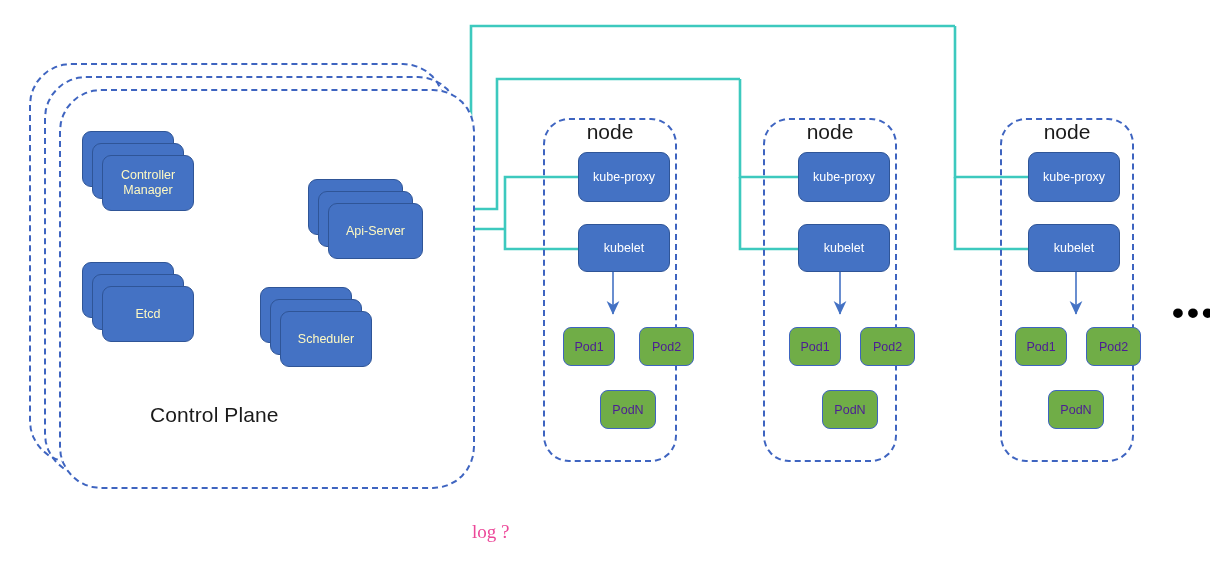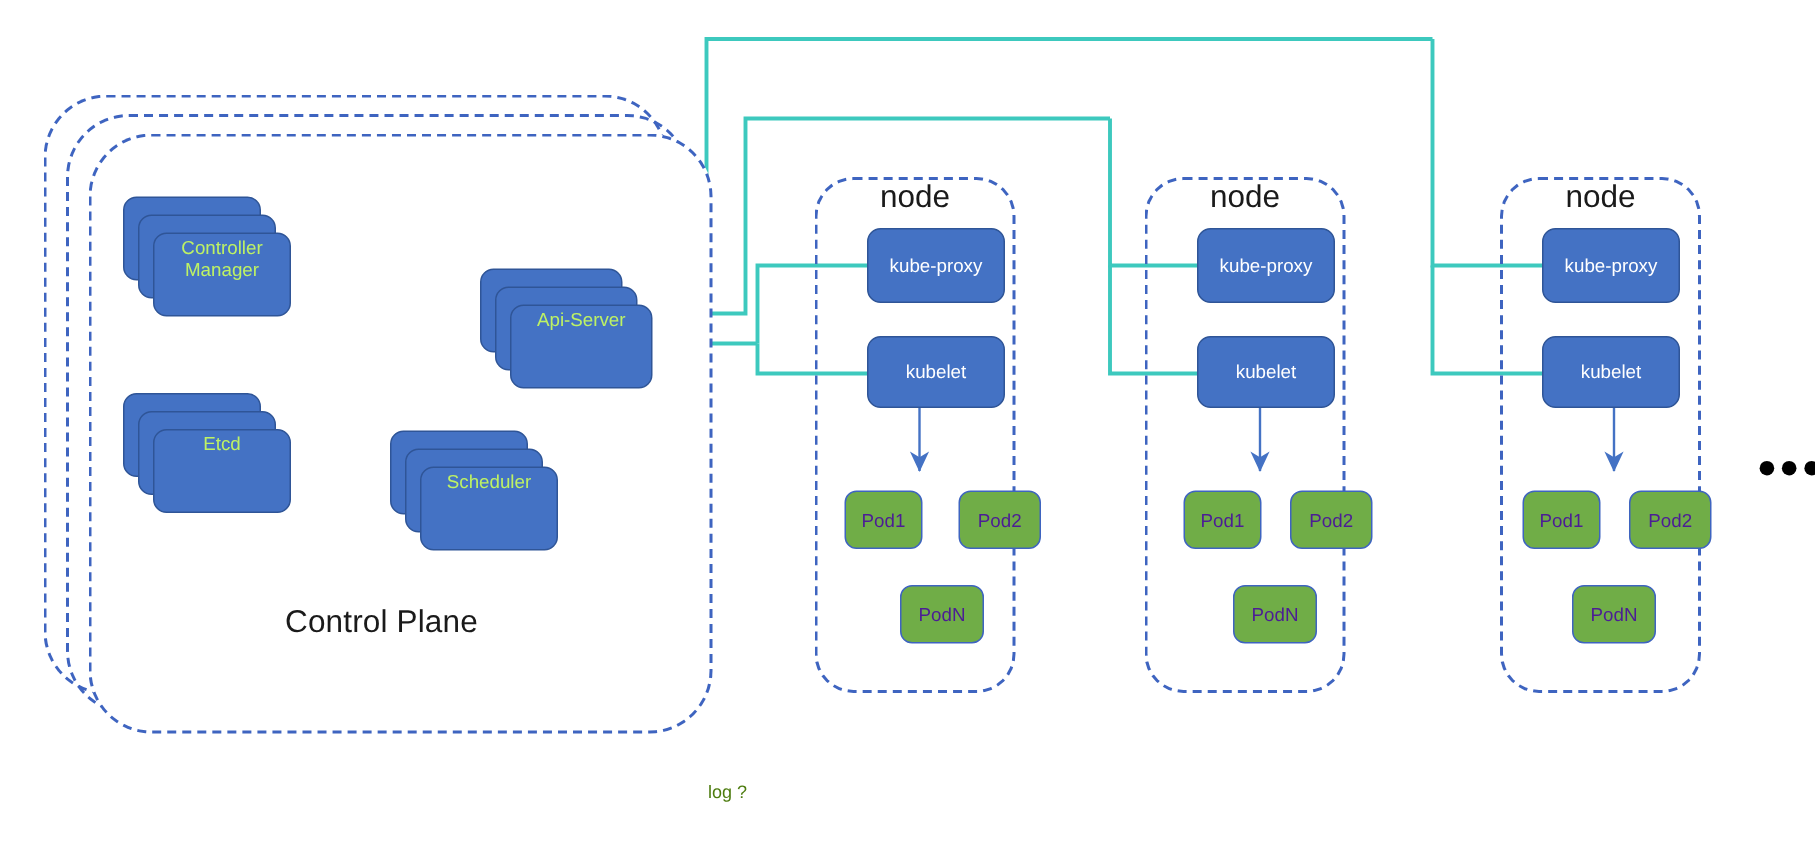--- a/index.html
+++ b/index.html
@@ -52,24 +52,24 @@
     position: absolute;
   }
   .stack .layer {
     position: absolute;
     background: #4472C4;
     border: 1.3px solid #2F5597;
     border-radius: 9px;
   }
   .stack .layer.top {
     display: flex;
-    align-items: flex-start;
+    align-items: center;
     justify-content: center;
     text-align: center;
-    color: #bef264;
+    color: #fef9c3;
     font-size: 12.5px;
     line-height: 1.18;
     padding: 2px 4px;
   }
   .stack.two-line .layer.top { font-size: 12.5px; }
 
   
   .node-box {
     position: absolute;
     border: 2px dashed #3E64C0;
@@ -116,23 +116,24 @@
   .ellipsis-dots {
     position: absolute;
     font-size: 34px;
     font-weight: bold;
     color: #000000;
     letter-spacing: 3px;
     line-height: 1;
   }
   .caption {
     position: absolute;
-    font-size: 12px;
-    color: #4d7c0f;
-    white-space: nowrap;
+    font-size: 19px;
+    color: #ec4899;
+    white-space: nowrap;
+    font-family: Liberation Serif, serif;
   }
 </style>
 </head>
 <body>
 
 <div id="canvas">
 
   <svg id="wires" viewBox="0 0 1210 564" width="1210" height="564" xmlns="http://www.w3.org/2000/svg">
     <defs>
       <marker id="teal-arrow" markerWidth="9" markerHeight="9" refX="7.6" refY="4.5" orient="auto" markerUnits="strokeWidth">
@@ -168,21 +169,21 @@
       <path d="M 1028 177 L 955 177 L 955 26"></path>
       <path d="M 1028 249 L 955 249 L 955 177"></path>
       <path d="M 955 26 L 471 26 L 471 192 L 443 192" marker-end="url(#teal-arrow)"></path>
     </g>
   </svg>
 
   <div class="cp-frame" style="left:29px; top:63px; width:416px; height:400px;"></div>
   <div class="cp-frame" style="left:44px; top:76px; width:416px; height:400px;"></div>
   <div class="cp-frame cp-frame-inner" style="left:59px; top:89px; width:416px; height:400px;"></div>
 
-  <div class="cp-title" style="left:150px; top:403px;margin-left:40px;">Control Plane</div>
+  <div class="cp-title" style="left:150px; top:403px;">Control Plane</div>
 
   <div class="stack two-line" style="left:82px; top:131px; width:112px; height:80px;">
     <div class="layer" style="left:0px; top:0px; width:92px; height:56px;"></div>
     <div class="layer" style="left:10px; top:12px; width:92px; height:56px;"></div>
     <div class="layer top" style="left:20px; top:24px; width:92px; height:56px;">
       <span>
         <span>Controller</span><br>
         <span>Manager</span>
       </span>
     </div>
@@ -193,21 +194,21 @@
     <div class="layer" style="left:10px; top:12px; width:92px; height:56px;"></div>
     <div class="layer top" style="left:20px; top:24px; width:92px; height:56px;">Etcd</div>
   </div>
 
   <div class="stack" style="left:260px; top:287px; width:112px; height:80px;">
     <div class="layer" style="left:0px; top:0px; width:92px; height:56px;"></div>
     <div class="layer" style="left:10px; top:12px; width:92px; height:56px;"></div>
     <div class="layer top" style="left:20px; top:24px; width:92px; height:56px;">Scheduler</div>
   </div>
 
-  <div class="stack" style="left:320px; top:179px; width:115px; height:100px;">
+  <div class="stack" style="left:308px; top:179px; width:115px; height:100px;">
     <div class="layer" style="left:0px; top:0px; width:95px; height:56px;"></div>
     <div class="layer" style="left:10px; top:12px; width:95px; height:56px;"></div>
     <div class="layer top" style="left:20px; top:24px; width:95px; height:56px;">Api-Server</div>
   </div>
 
   <div class="node-box" style="left:543px; top:118px; width:134px; height:344px;"></div>
   <div class="node-title" style="left:543px; top:120px; width:134px;">node</div>
   <div class="nbox" style="left:578px; top:152px; width:92px; height:50px;">kube-proxy</div>
   <div class="nbox" style="left:578px; top:224px; width:92px; height:48px;">kubelet</div>
   <div class="pod" style="left:563px; top:327px; width:52px; height:39px;">Pod1</div>

